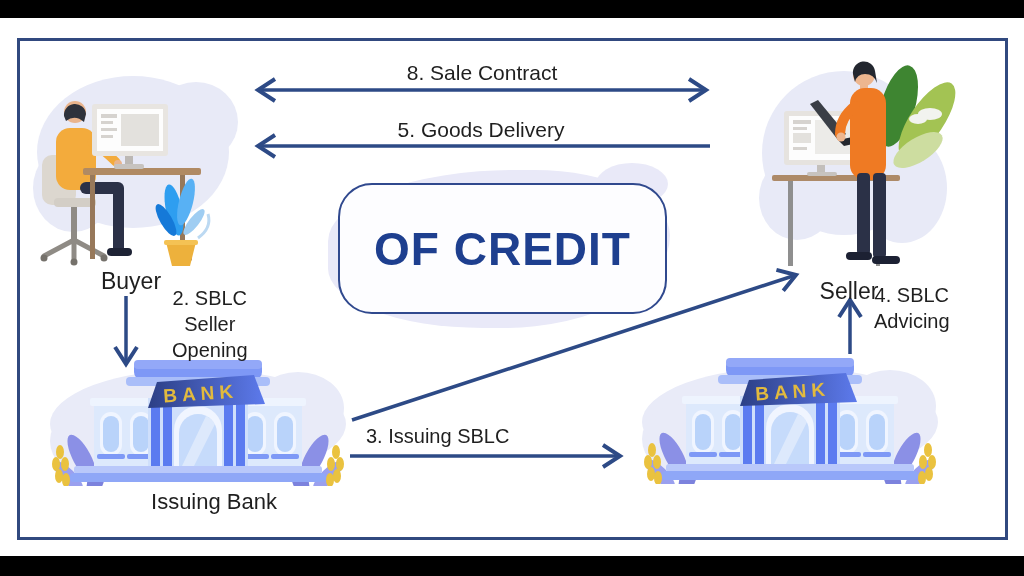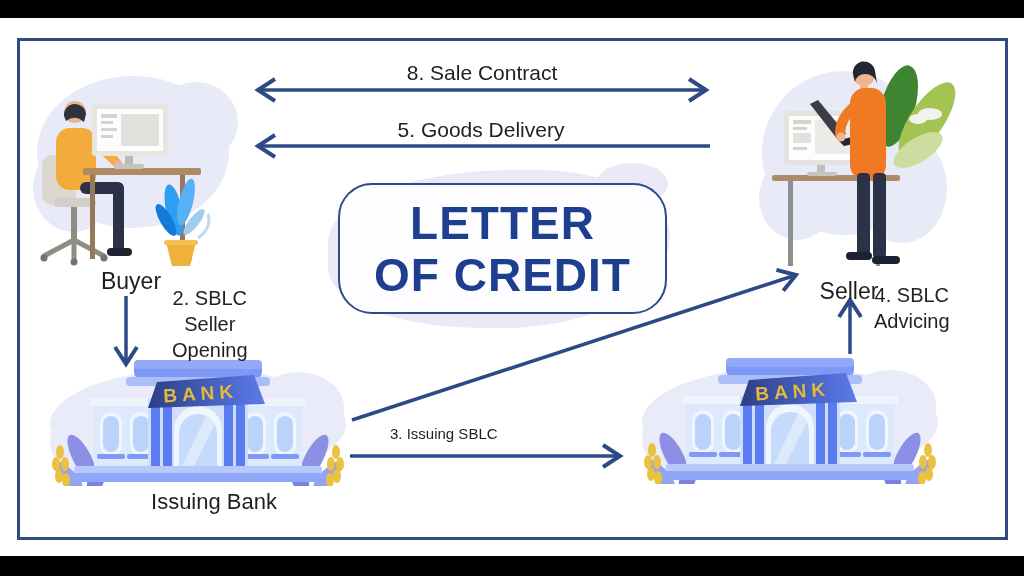--- a/index.html
+++ b/index.html
@@ -246,21 +246,20 @@
       <polygon points="100,62 109,36 206,29 217,58" fill="url(#pedgrad-b)"></polygon>
       <text x="153" y="54" text-anchor="middle" font-size="19" font-weight="bold" letter-spacing="5" fill="#e2ba3e" transform="rotate(-4 153 53)" font-family="Liberation Sans, sans-serif">BANK</text>
       <rect x="26" y="120" width="248" height="8" rx="3" fill="#b9c8fa"></rect>
       <rect x="22" y="127" width="256" height="9" rx="4" fill="#8fa7f7"></rect>
     </g>
   </svg>
 
   <div id="title-blob"></div>
   <div id="title-blob2"></div>
   <div id="title-box">
-    <div class="tline">LETTER</div>
     <div class="tline">OF CREDIT</div>
   </div>
 
   <svg id="arrow-layer">
     <defs>
       <marker id="arr" viewBox="-22 -16 26 32" refX="0" refY="0" markerWidth="26" markerHeight="32" markerUnits="userSpaceOnUse" orient="auto-start-reverse">
         <path d="M-17,-11 L0,0 L-17,11" fill="none" stroke="#2d4a86" stroke-width="4"></path>
       </marker>
     </defs>
     <line x1="258" y1="90" x2="706" y2="90" stroke="#2d4a86" stroke-width="3.5" marker-start="url(#arr)" marker-end="url(#arr)"></line>
@@ -281,19 +280,19 @@
     <div>2. SBLC</div>
     <div>Seller</div>
     <div>Opening</div>
   </div>
 
   <div class="lbl flowlines" style="left:874px;top:282px;font-size:20px;">
     <div>4. SBLC</div>
     <div>Advicing</div>
   </div>
 
-  <div class="lbl" style="left:366px;top:425px;font-size:15px;margin-left:24px;">3. Issuing SBLC</div>
+  <div class="lbl" style="left:366px;top:425px;font-size:20px;">3. Issuing SBLC</div>
 
   <div class="lbl center" style="left:114px;top:489px;width:200px;font-size:22px;">Issuing Bank</div>
 
   <div style="position:absolute;left:0;top:0;width:1024px;height:18px;background:#000;z-index:9;"></div>
   <div style="position:absolute;left:0;top:556px;width:1024px;height:20px;background:#000;z-index:9;"></div>
 </div>
 
 </body></html>

